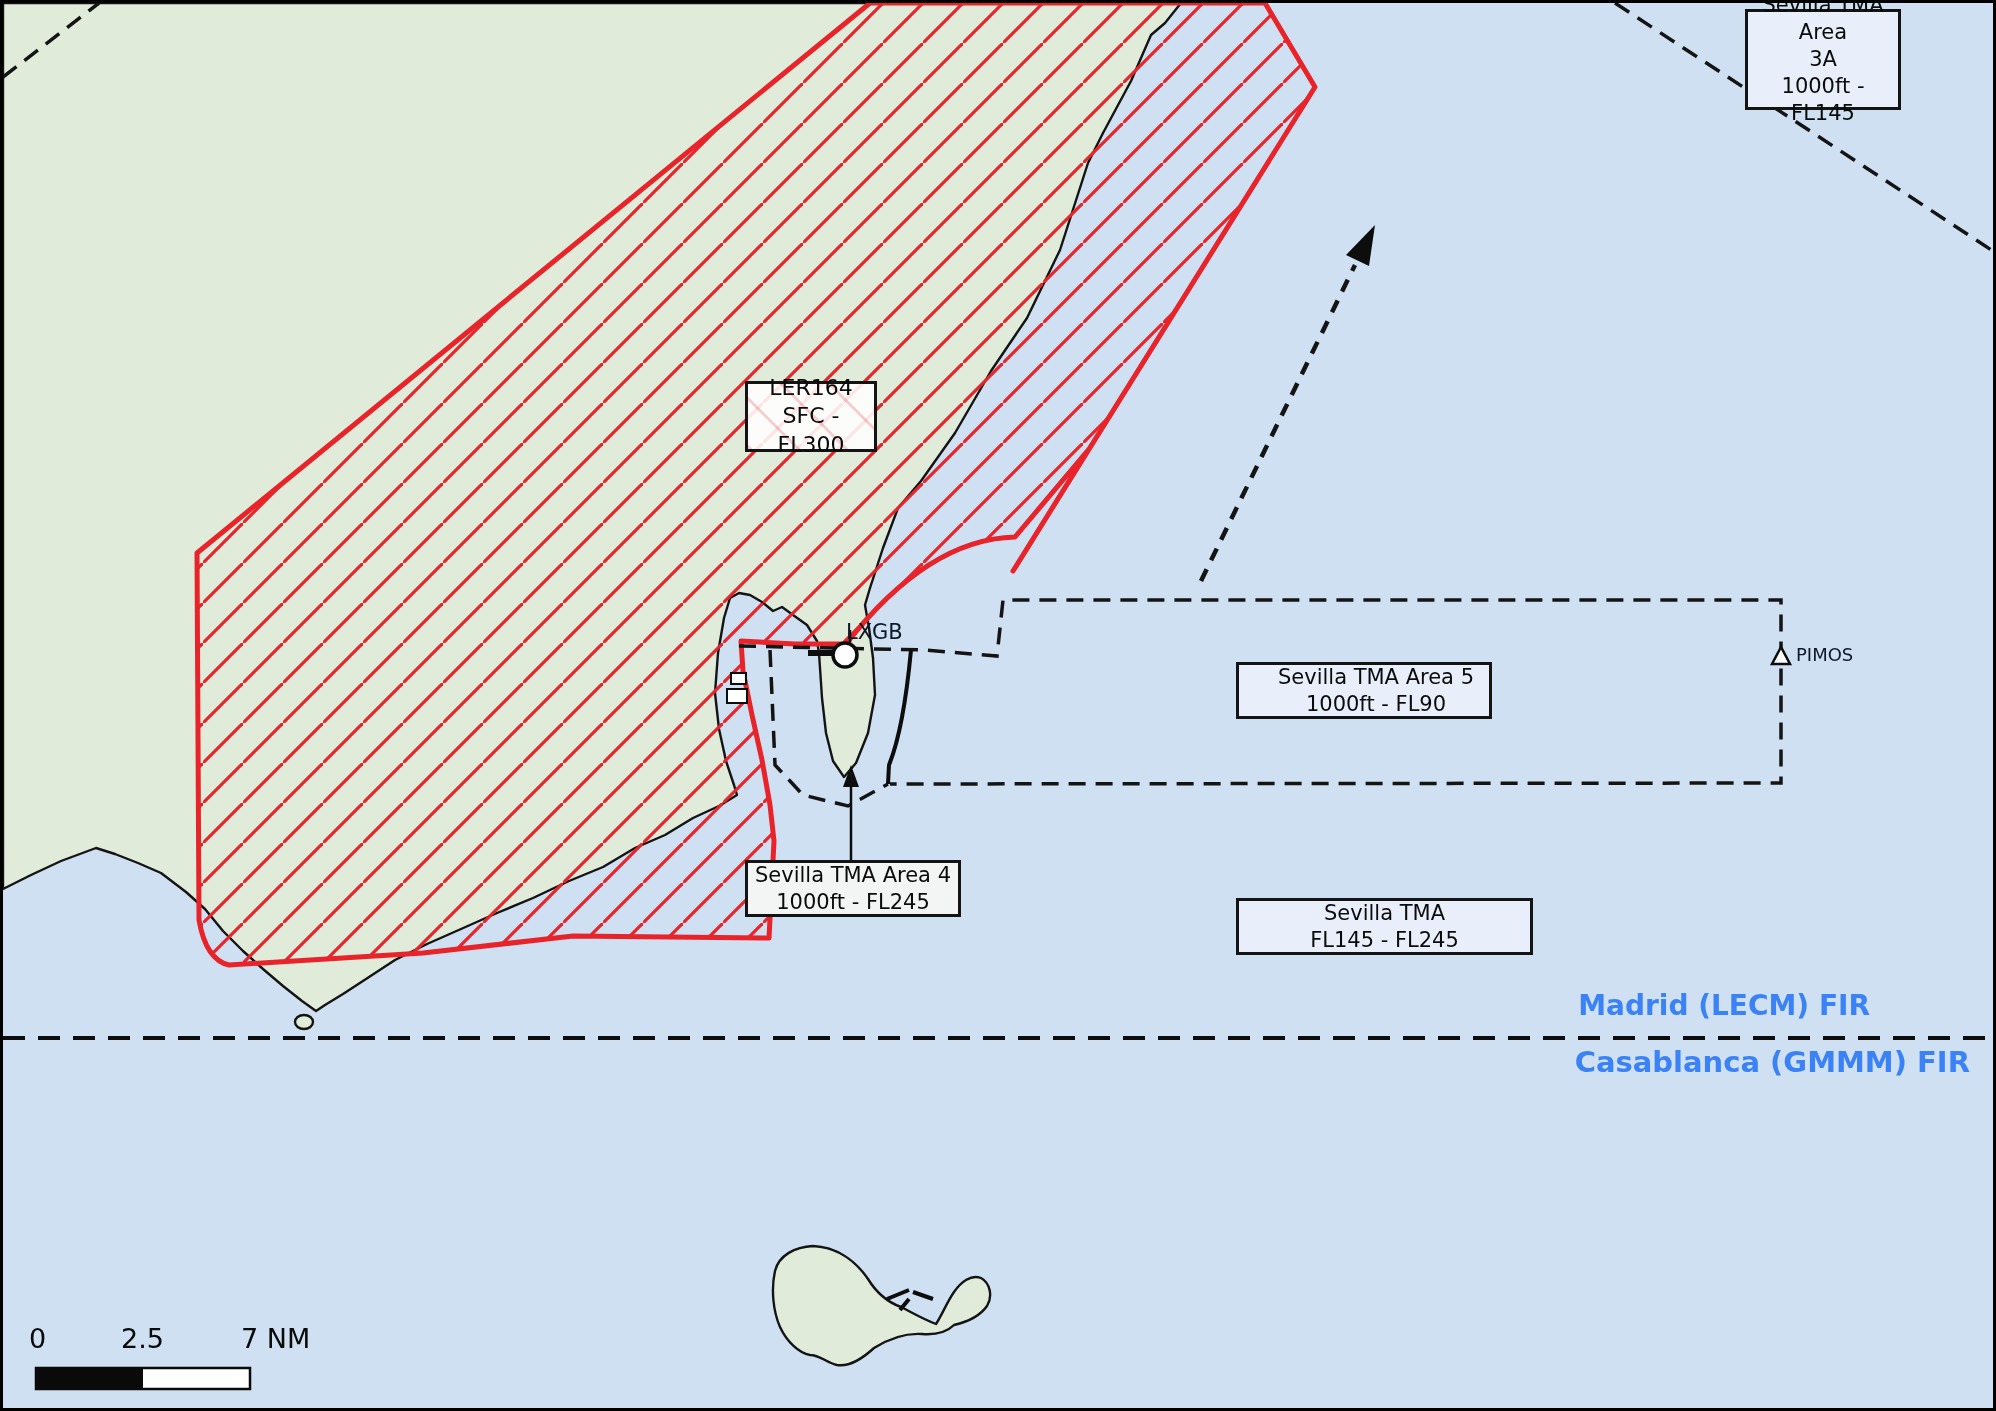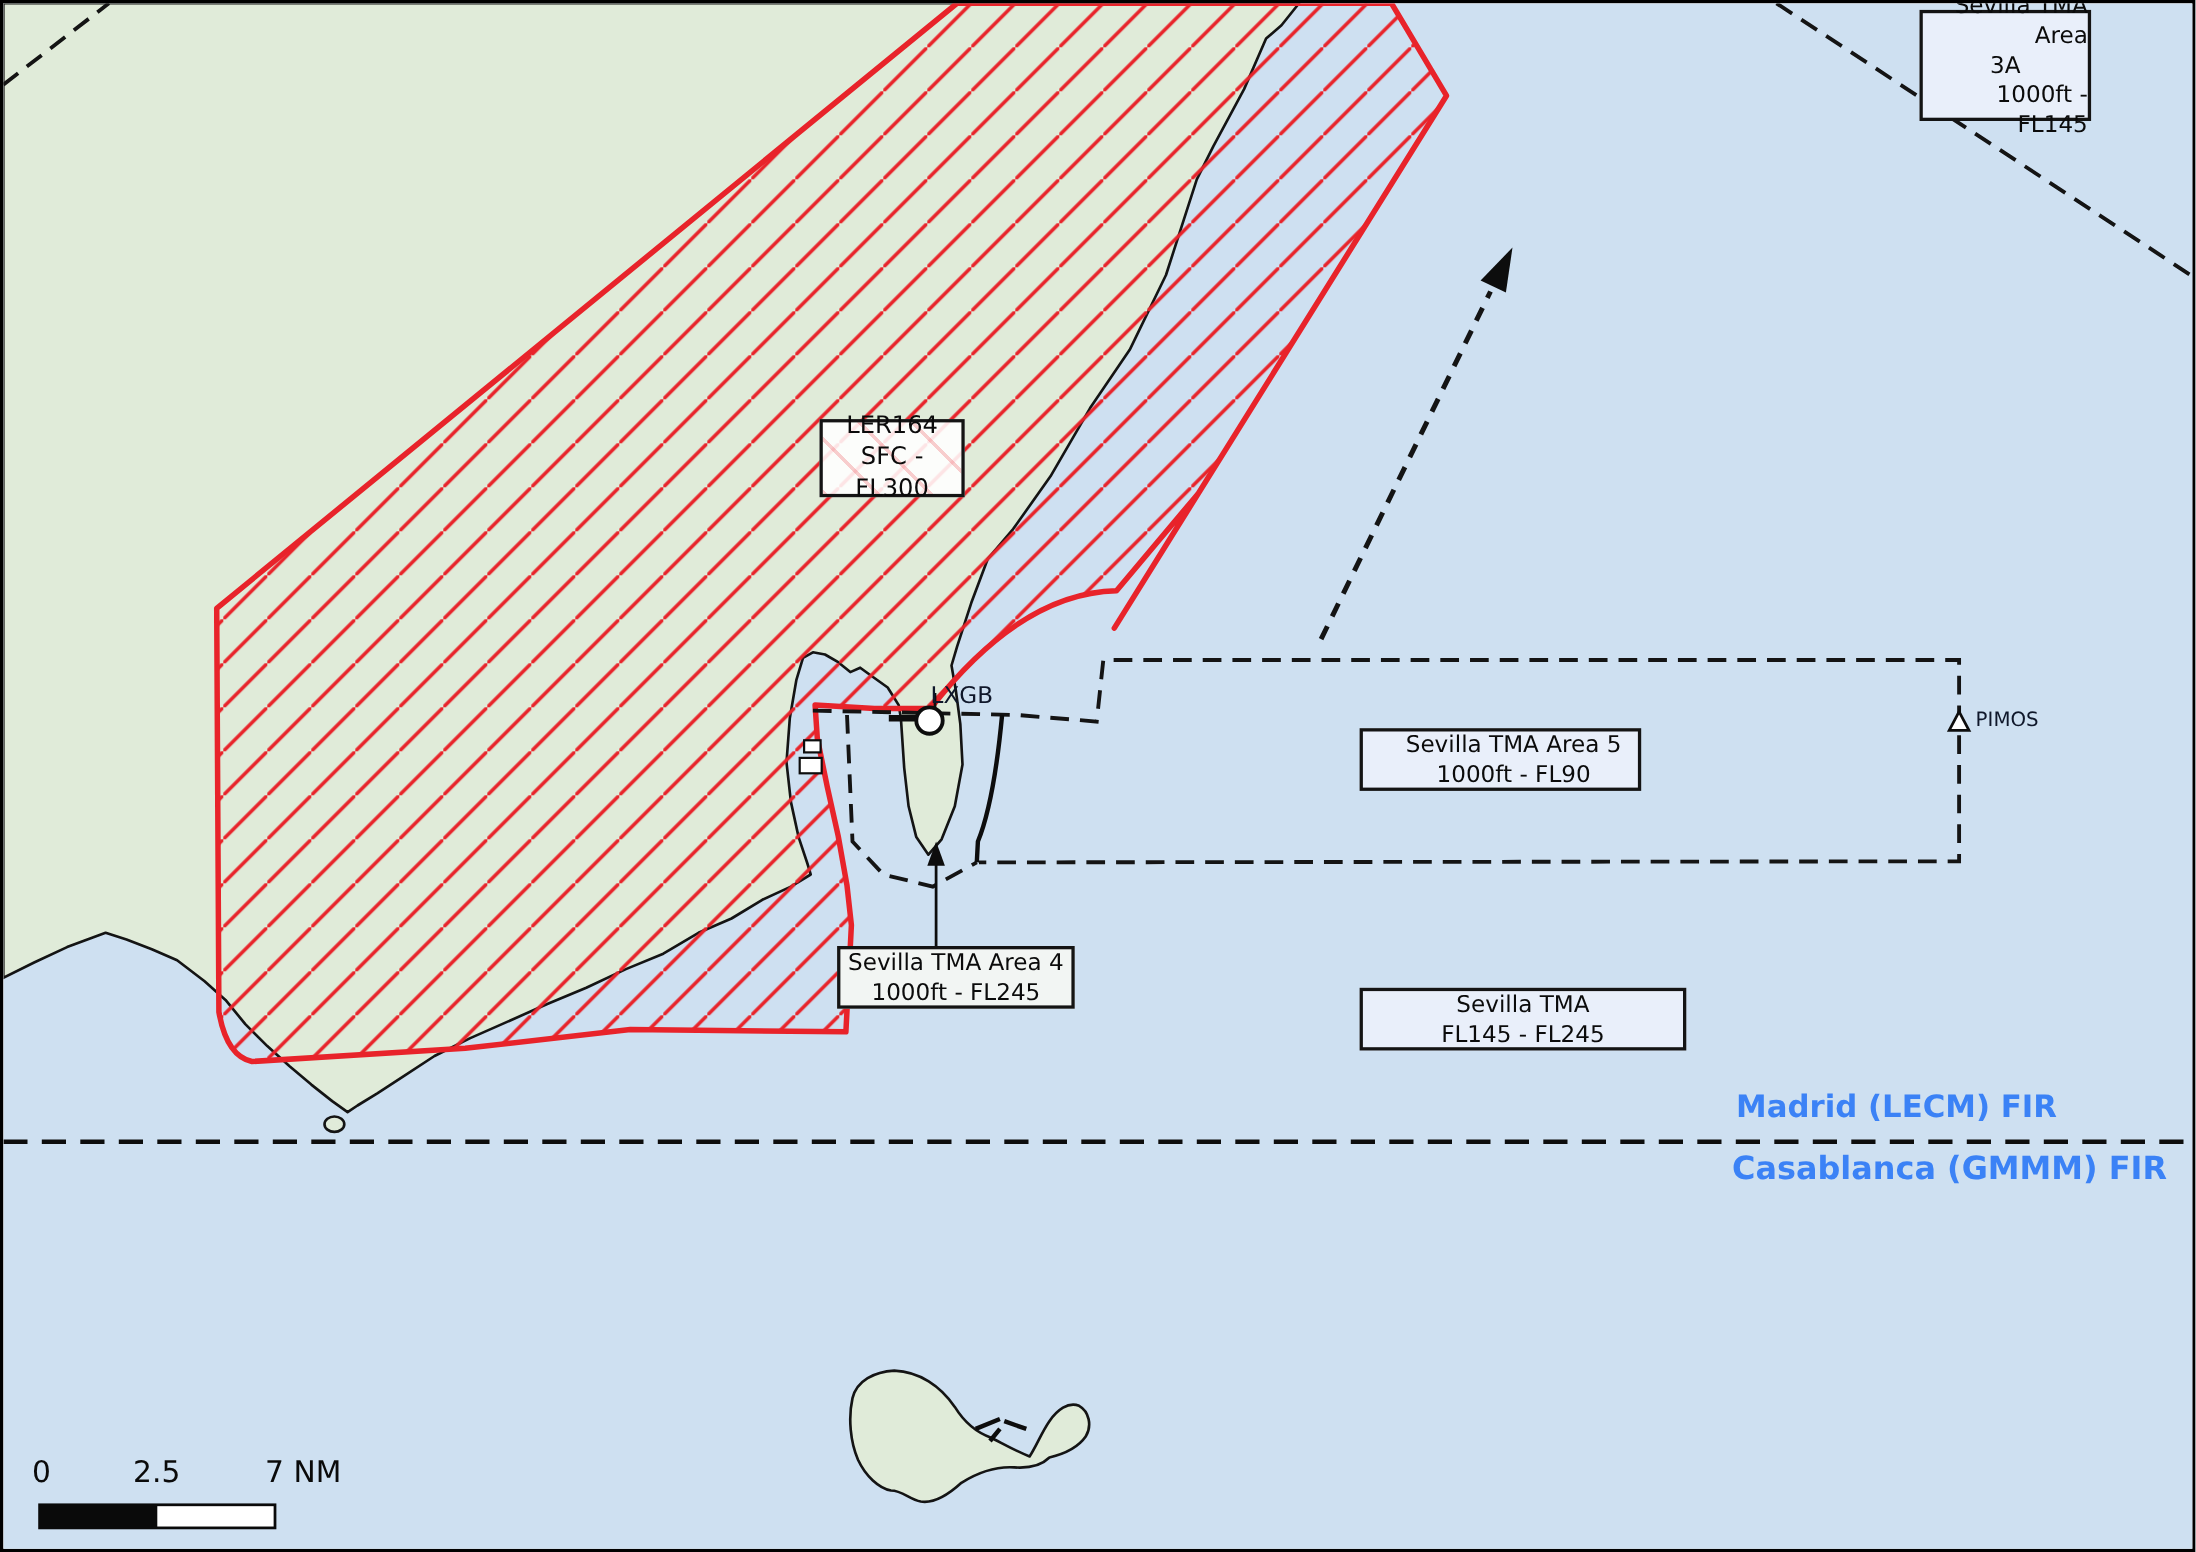--- a/index.html
+++ b/index.html
@@ -120,37 +120,37 @@
     <rect class="pier" x="724" y="686" width="20" height="14"></rect>
 
     <circle class="apt" cx="842" cy="652" r="12"></circle>
 
     <polygon class="wpt" points="1778,644 1769,661 1787,661"></polygon>
 
     <rect x="33" y="1365" width="214" height="21" fill="#fff" stroke="#0a0a0a" stroke-width="2.5"></rect>
     <rect x="33" y="1365" width="107" height="21" fill="#0a0a0a"></rect>
   </svg>
 
-  <div class="lbl box" style="left:1742px;top:6px;width:156px;height:101px;text-align:right;">
+  <div class="lbl box" style="left:1742px;top:6px;width:156px;height:101px;">
     <span>Sevilla TMA Area</span>
     <span>3A</span>
     <span>1000ft - FL145</span>
   </div>
 
   <div class="lbl box box-hatch" style="left:742px;top:378px;width:132px;height:71px;font-size:22px;">
     <span>LER164</span>
     <span>SFC - FL300</span>
   </div>
 
   <div class="lbl box" style="left:1233px;top:659px;width:256px;height:57px;padding-left:24px;">
     <span>Sevilla TMA Area 5</span>
     <span>1000ft - FL90</span>
   </div>
 
-  <div class="lbl box box-white" style="left:742px;top:857px;width:216px;height:57px;margin-left:16px;">
+  <div class="lbl box box-white" style="left:742px;top:857px;width:216px;height:57px;">
     <span>Sevilla TMA Area 4</span>
     <span>1000ft - FL245</span>
   </div>
 
   <div class="lbl box" style="left:1233px;top:895px;width:297px;height:57px;">
     <span>Sevilla TMA</span>
     <span>FL145 - FL245</span>
   </div>
 
   <div class="fir" style="right:123px;top:986px;">Madrid (LECM) FIR</div>

